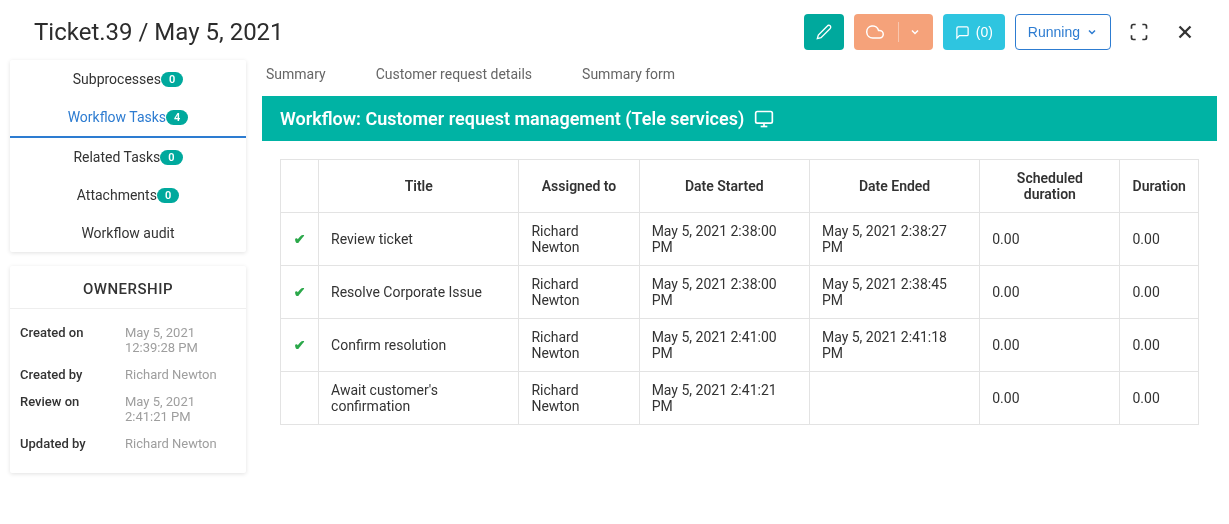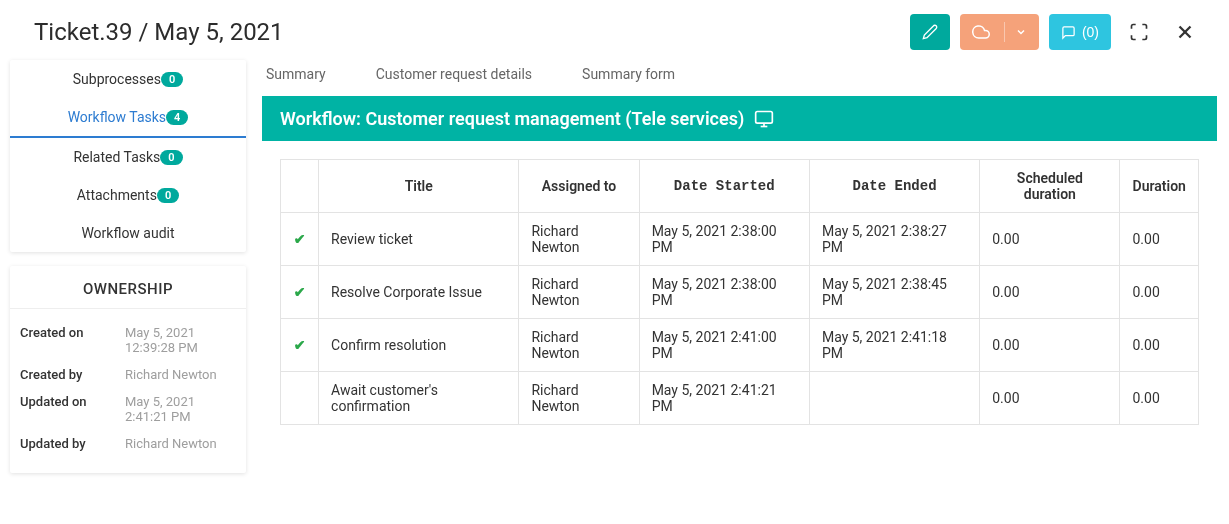--- a/index.html
+++ b/index.html
@@ -191,21 +191,21 @@
       background: #fff;
     }
     td.center { text-align: center; }
     .check-icon {
       color: #2ba84a;
       font-weight: bold;
     }
     .col-status { width: 38px; }
     .col-title { width: 200px; }
     .col-assigned { width: 120px; text-align:center;}
-    .col-date { width: 170px; font-family: Liberation Mono, monospace; }
+    .col-date { width: 170px; }
     .col-sched { width: 140px; }
     .col-dur { width: 70px; }
   </style>
 </head>
 <body>
 
 <div class="page-header">
   <div class="page-title">Ticket.39 / May 5, 2021</div>
   <div class="header-actions">
     <button class="btn btn-teal">
@@ -220,20 +220,26 @@
       <span class="divider"></span>
       <svg width="12" height="12" viewBox="0 0 24 24" fill="none" stroke="currentColor" stroke-width="3">
           <polyline points="6 9 12 15 18 9"></polyline>
         </svg>
     </button>
     <button class="btn btn-blue">
       <svg width="15" height="15" viewBox="0 0 24 24" fill="none" stroke="currentColor" stroke-width="2">
           <path d="M21 15a2 2 0 0 1-2 2H7l-4 4V5a2 2 0 0 1 2-2h14a2 2 0 0 1 2 2z"></path>
         </svg>
       <span>(0)</span>
+    </button>
+    <button class="btn btn-outline">
+      <span>Running</span>
+      <svg width="12" height="12" viewBox="0 0 24 24" fill="none" stroke="currentColor" stroke-width="3">
+          <polyline points="6 9 12 15 18 9"></polyline>
+        </svg>
     </button>
     <div class="icon-btn">
       <svg width="20" height="20" viewBox="0 0 24 24" fill="none" stroke="currentColor" stroke-width="2">
           <path d="M8 3H5a2 2 0 0 0-2 2v3m18 0V5a2 2 0 0 0-2-2h-3m0 18h3a2 2 0 0 0 2-2v-3M3 16v3a2 2 0 0 0 2 2h3"></path>
         </svg>
     </div>
     <div class="icon-btn">
       <svg width="22" height="22" viewBox="0 0 24 24" fill="none" stroke="currentColor" stroke-width="2.5">
           <line x1="18" y1="6" x2="6" y2="18"></line>
           <line x1="6" y1="6" x2="18" y2="18"></line>
@@ -273,21 +279,21 @@
       <div class="ownership-body">
         <div class="own-row">
           <div class="own-label">Created on</div>
           <div class="own-value">May 5, 2021 12:39:28 PM</div>
         </div>
         <div class="own-row">
           <div class="own-label">Created by</div>
           <div class="own-value">Richard Newton</div>
         </div>
         <div class="own-row">
-          <div class="own-label">Updated on</div>
+          <div class="own-label">Review on</div>
           <div class="own-value">May 5, 2021 2:41:21 PM</div>
         </div>
         <div class="own-row">
           <div class="own-label">Updated by</div>
           <div class="own-value">Richard Newton</div>
         </div>
       </div>
     </div>
   </div>
 

